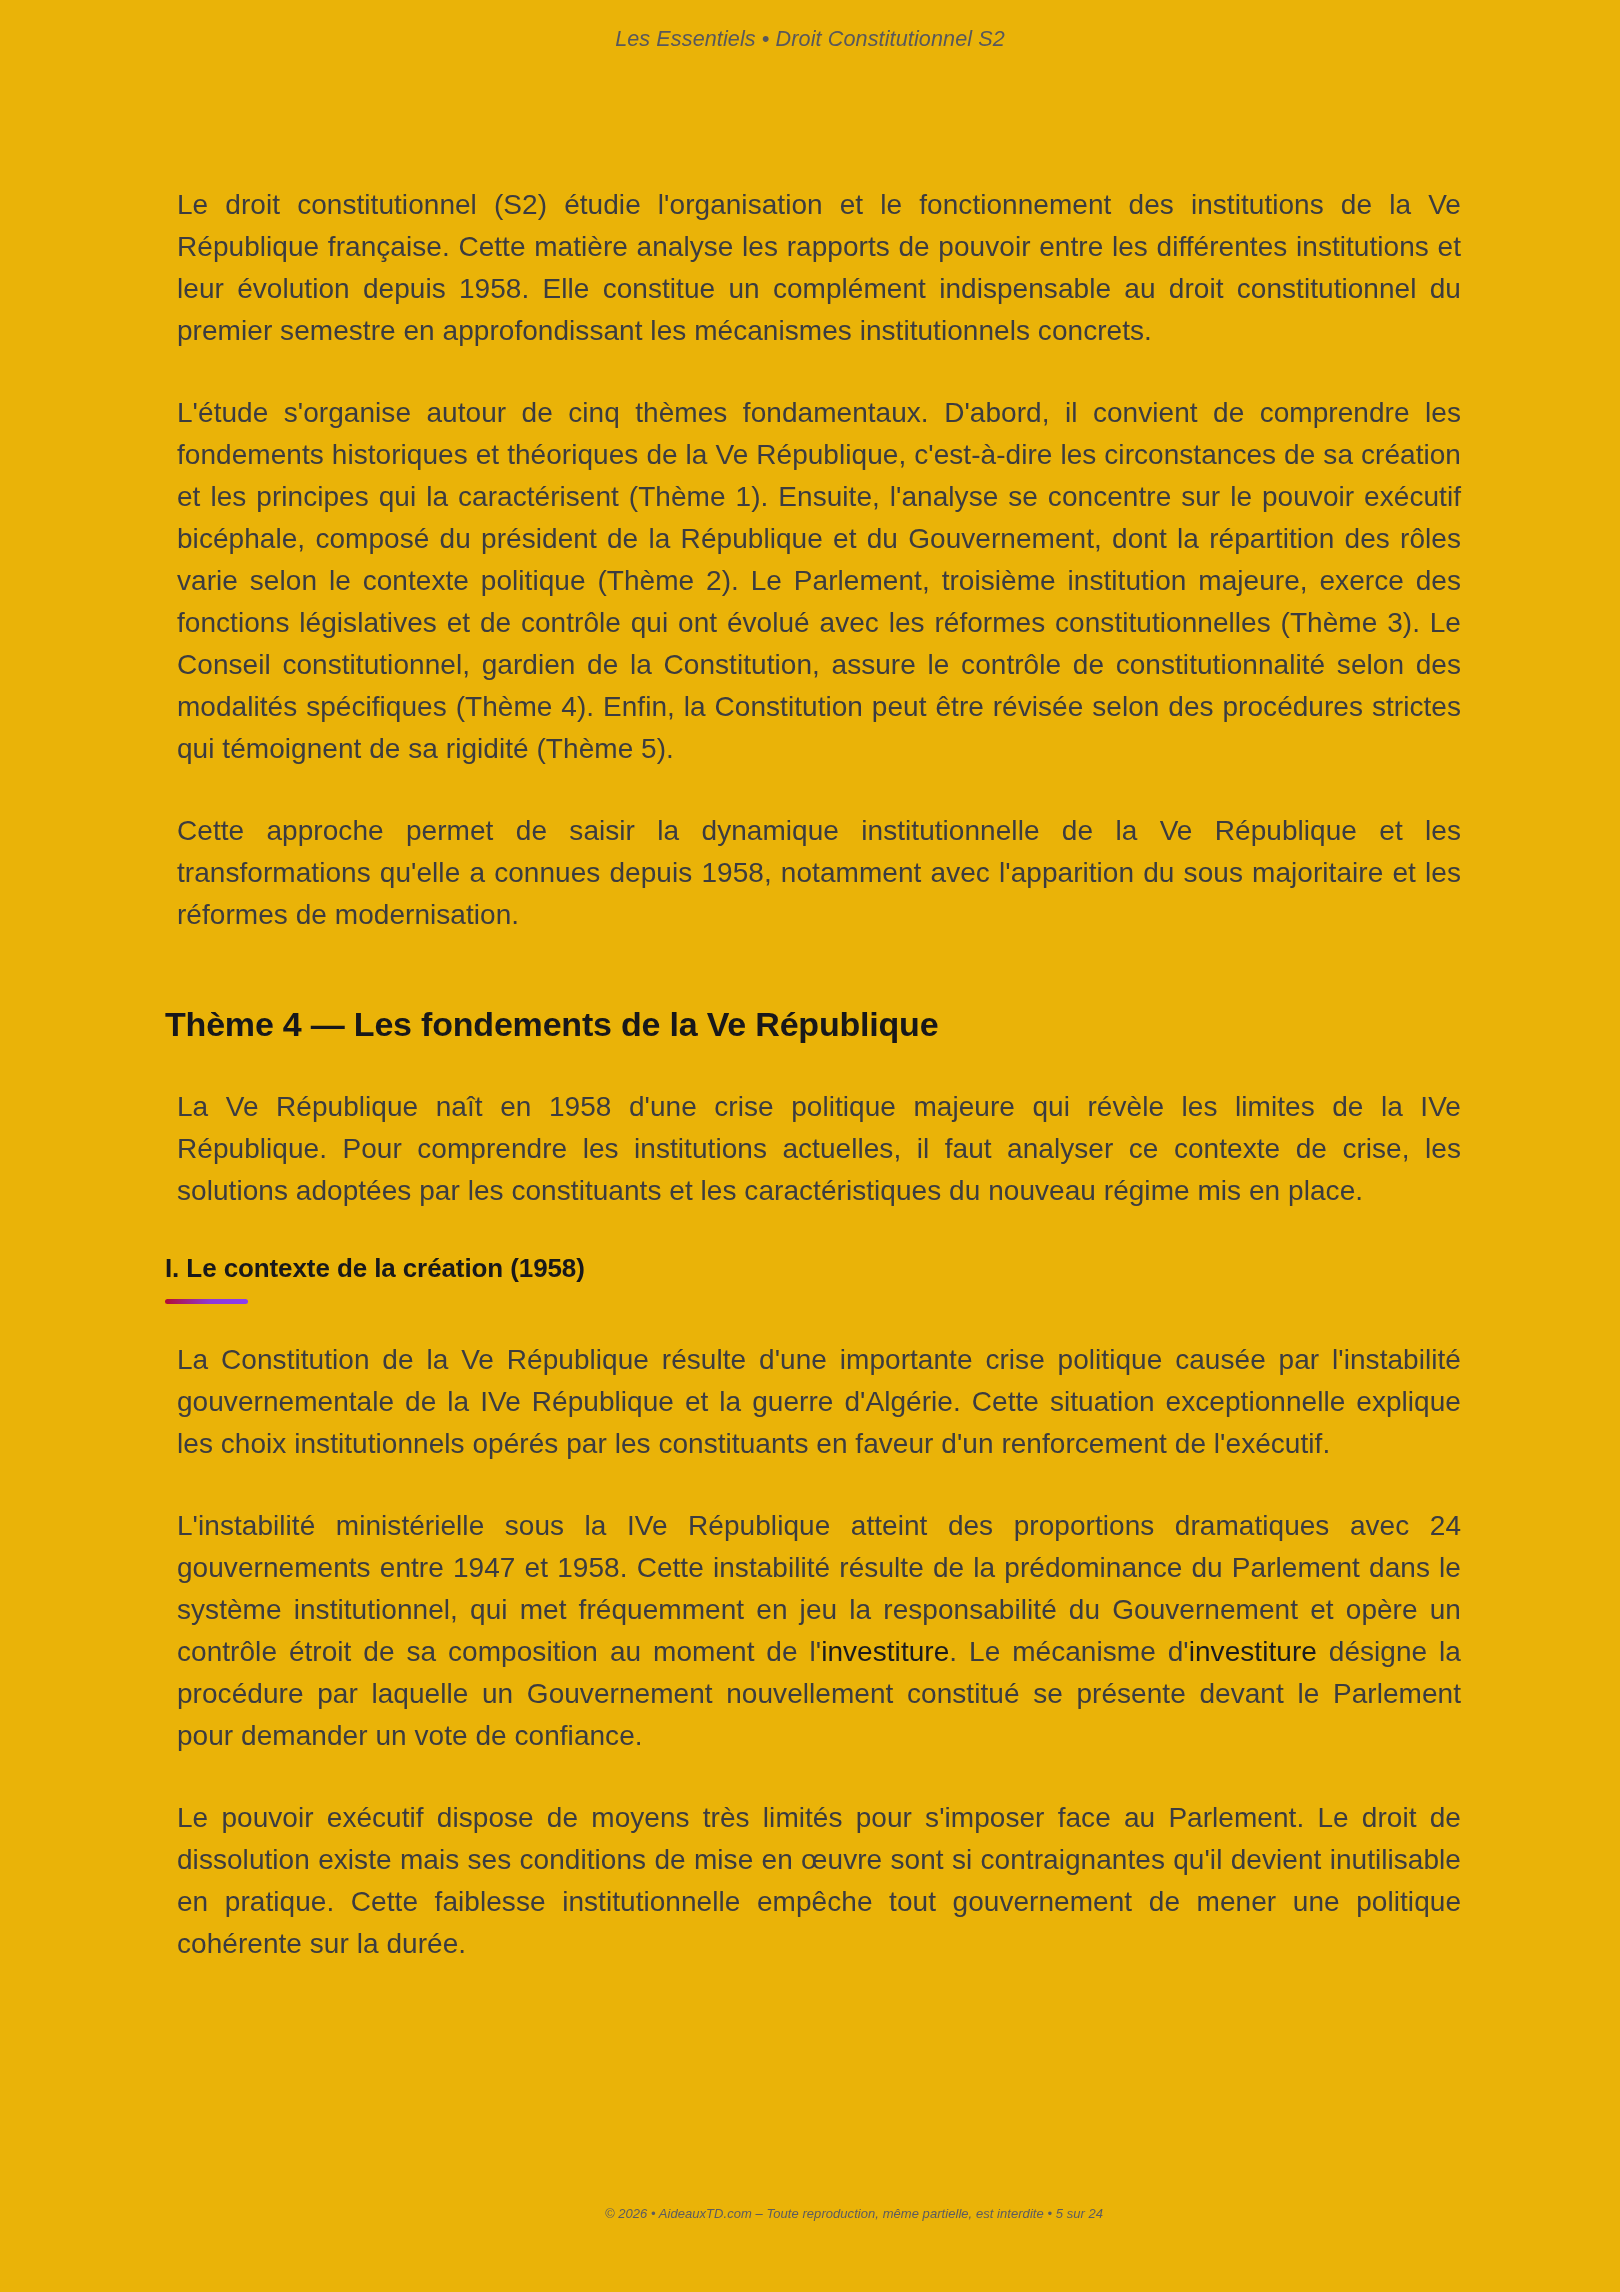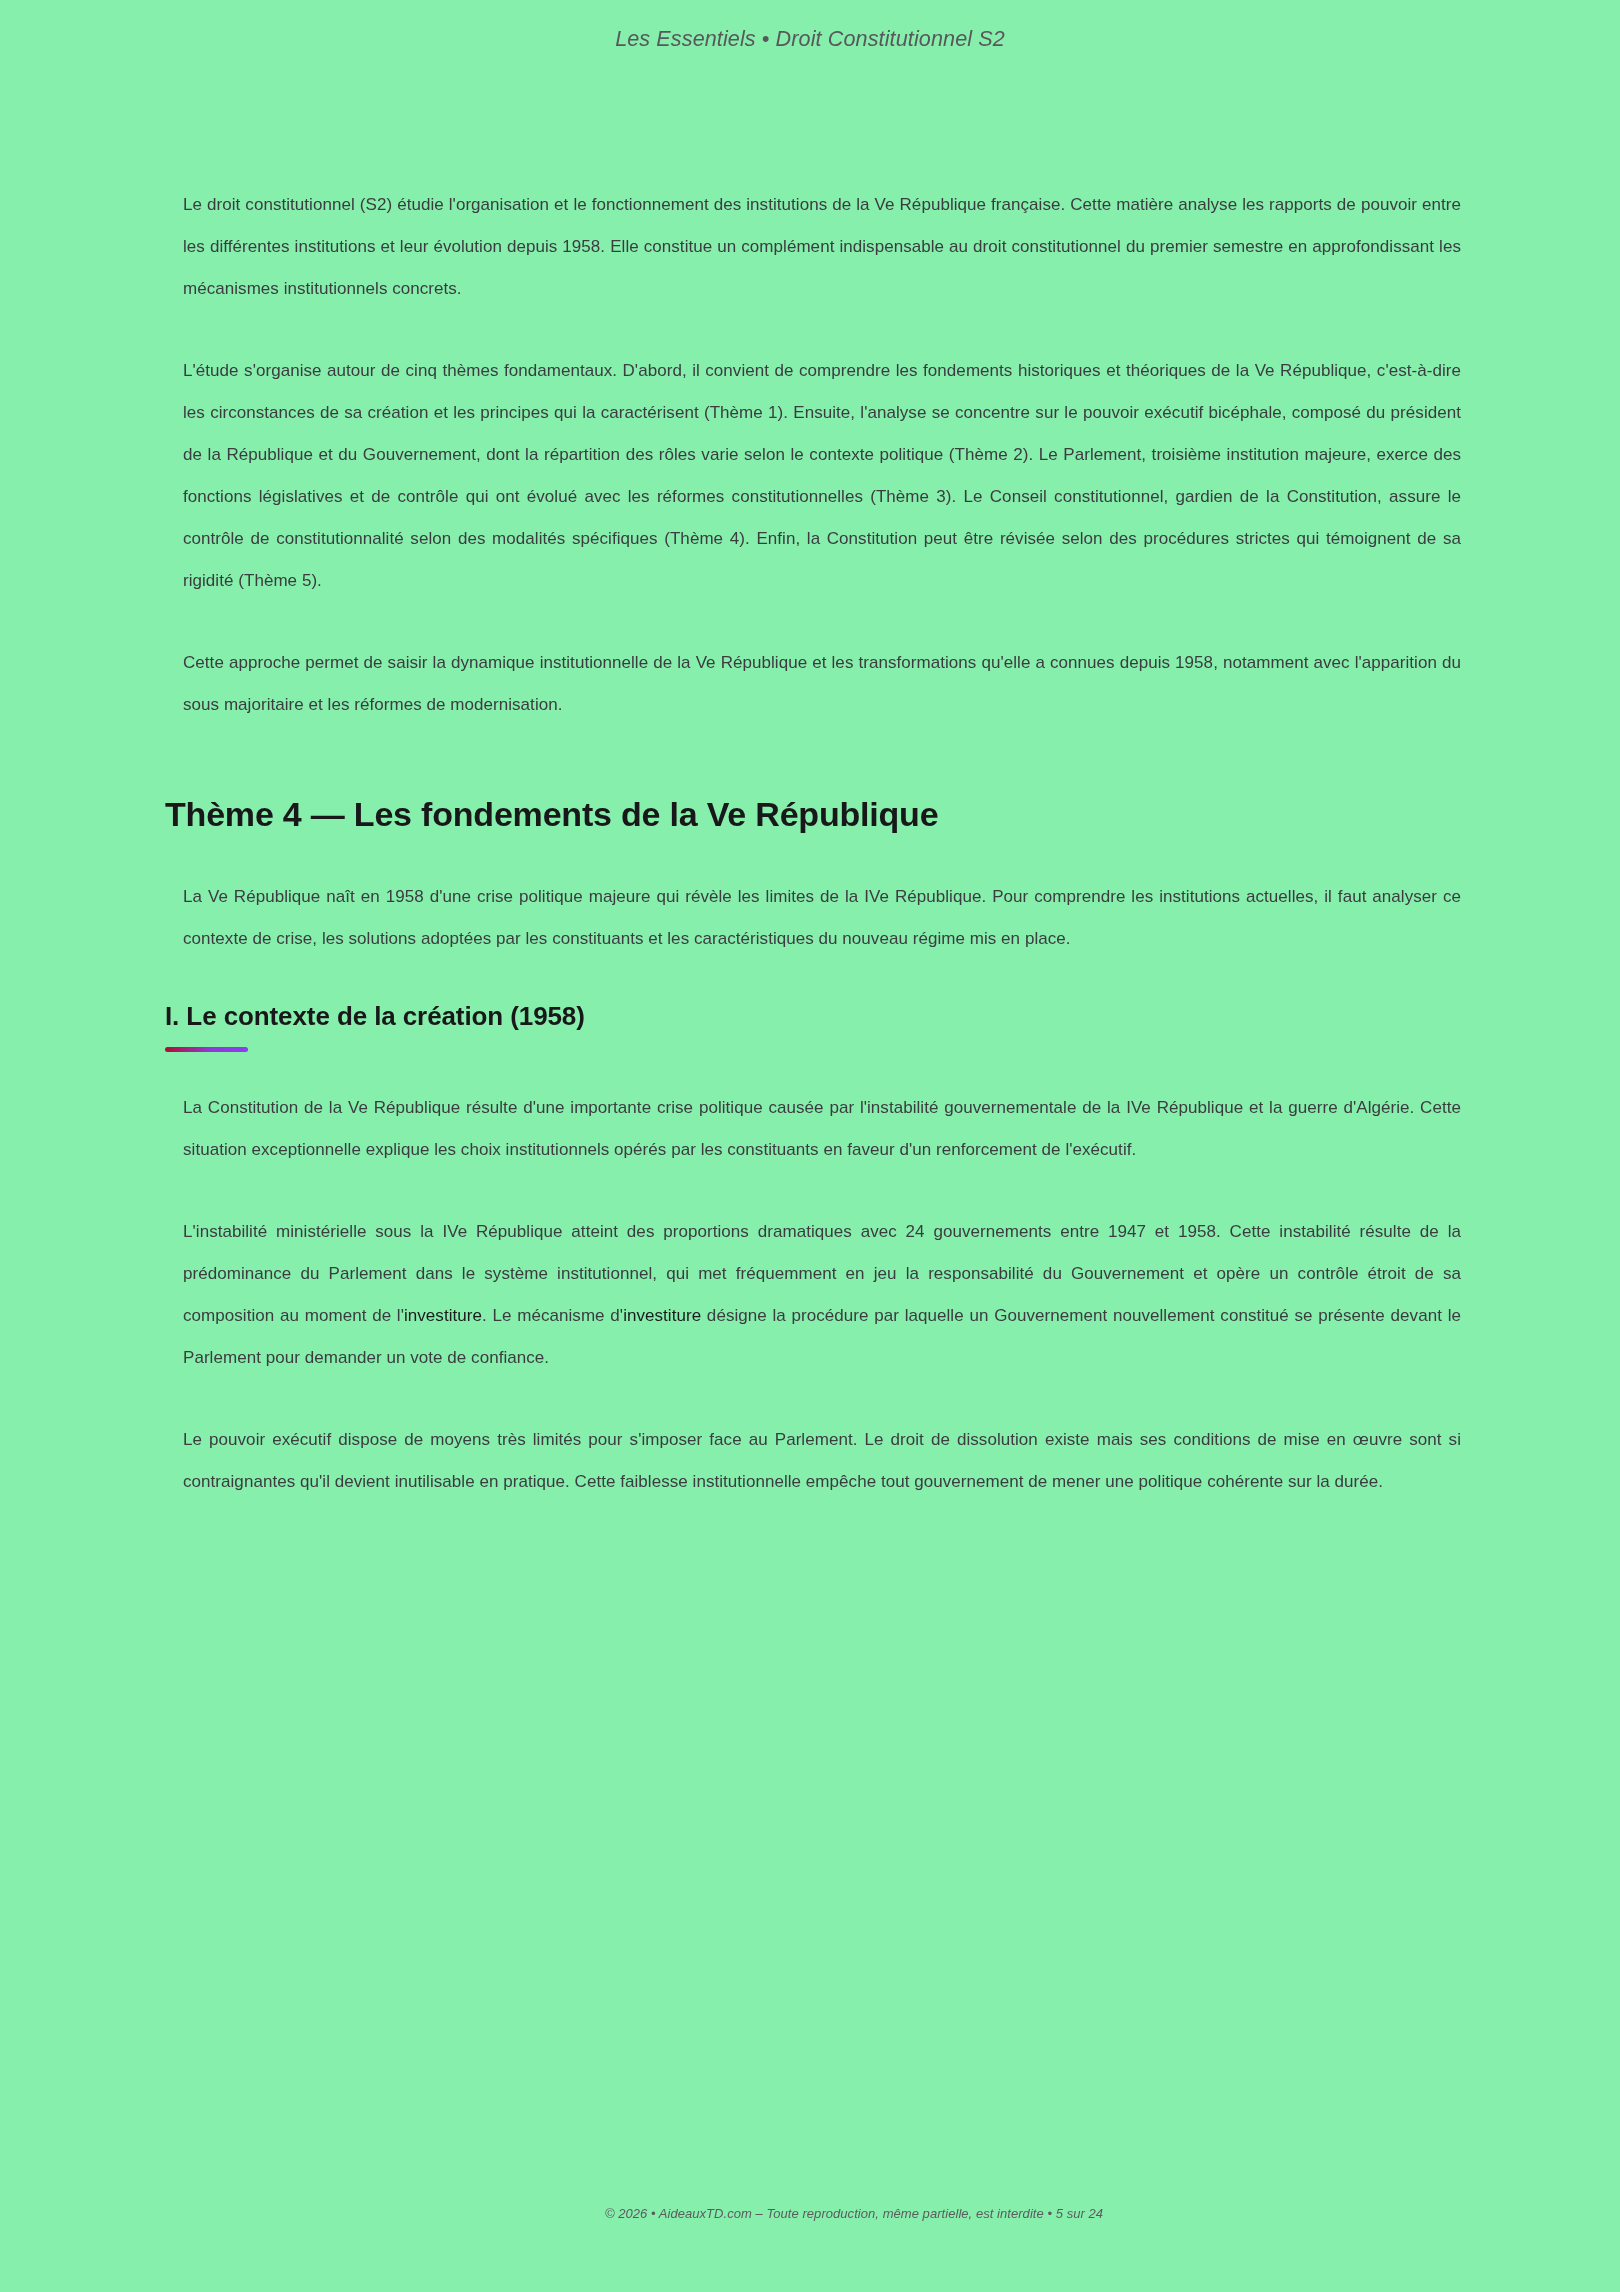--- a/index.html
+++ b/index.html
@@ -9,21 +9,21 @@
     background: #ffffff;
   }
   body {
     font-family: "Liberation Sans", sans-serif;
     -webkit-font-smoothing: antialiased;
   }
   .page {
     position: relative;
     width: 1620px;
     height: 2293px;
-    background: #86efac;
+    background: #eab308;
     box-sizing: border-box;
     overflow: hidden;
     margin: 0 auto;
   }
 
   
   .running-header {
     position: absolute;
     top: 25.5px;
     left: 0;
@@ -37,22 +37,22 @@
 
   
   .content {
     position: absolute;
     top: 184px;
     left: 165px;
     width: 1296px;
   }
 
   p.body-text {
-    margin: 0 0 40px 18px;
-    font-size: 17px;
+    margin: 0 0 40px 12px;
+    font-size: 28px;
     line-height: 42px;
     color: #3c3c40;
     text-align: justify;
     text-justify: inter-word;
     letter-spacing: 0.05px;
   }
   p.body-text:last-child { margin-bottom: 0; }
 
   p.body-text b, p.body-text strong {
     font-weight: 400;

